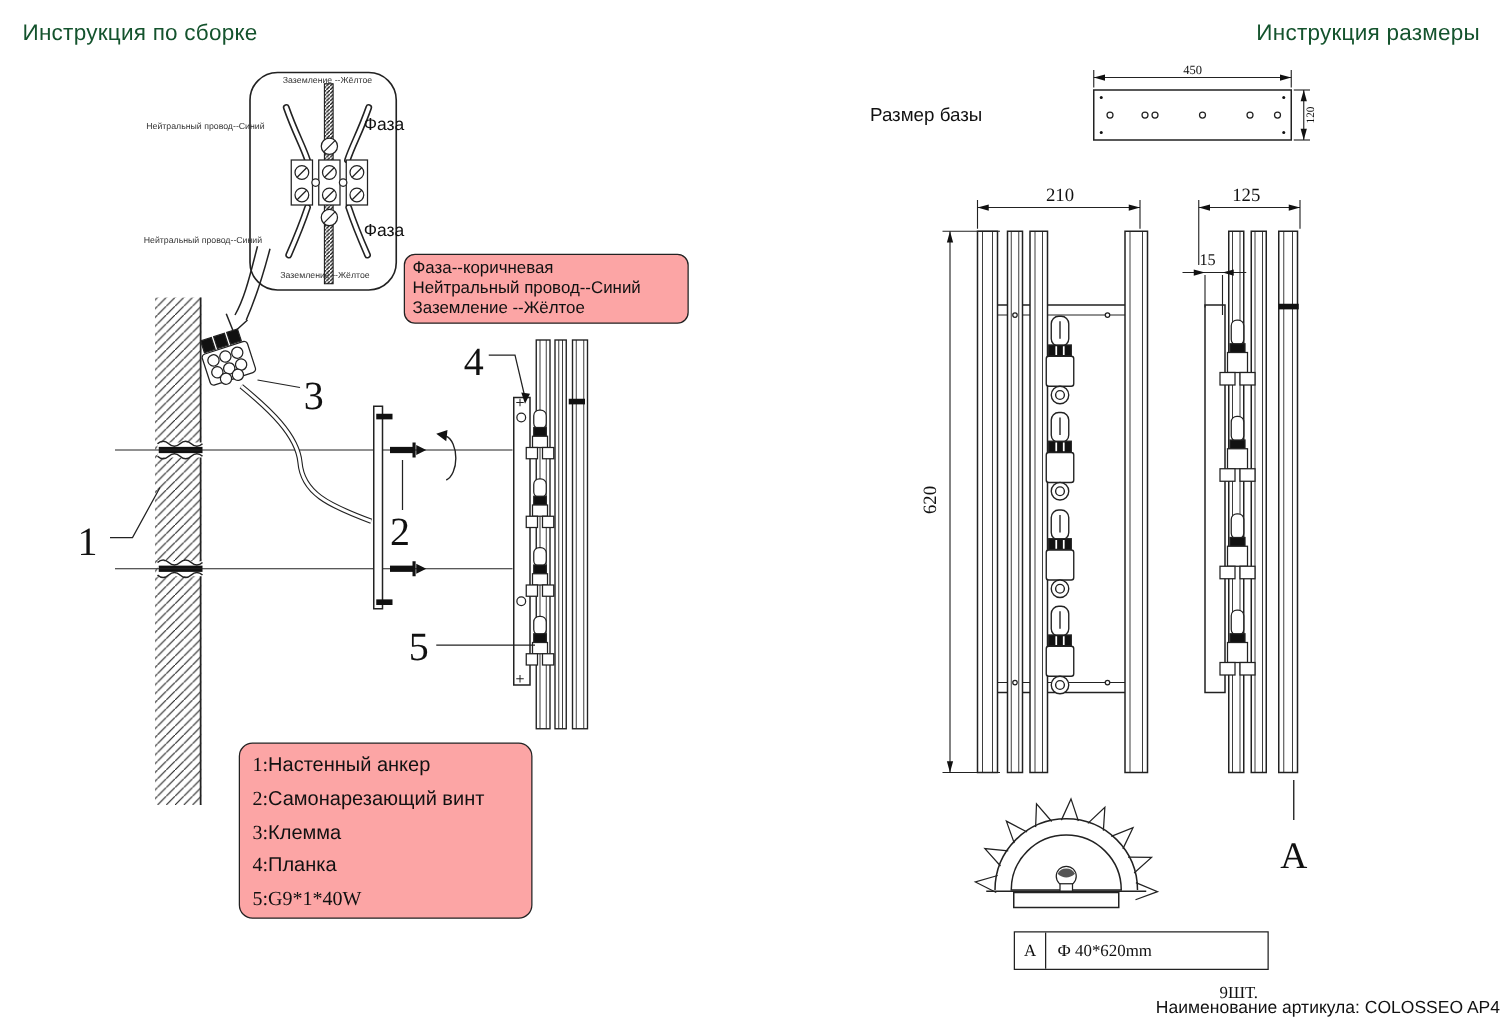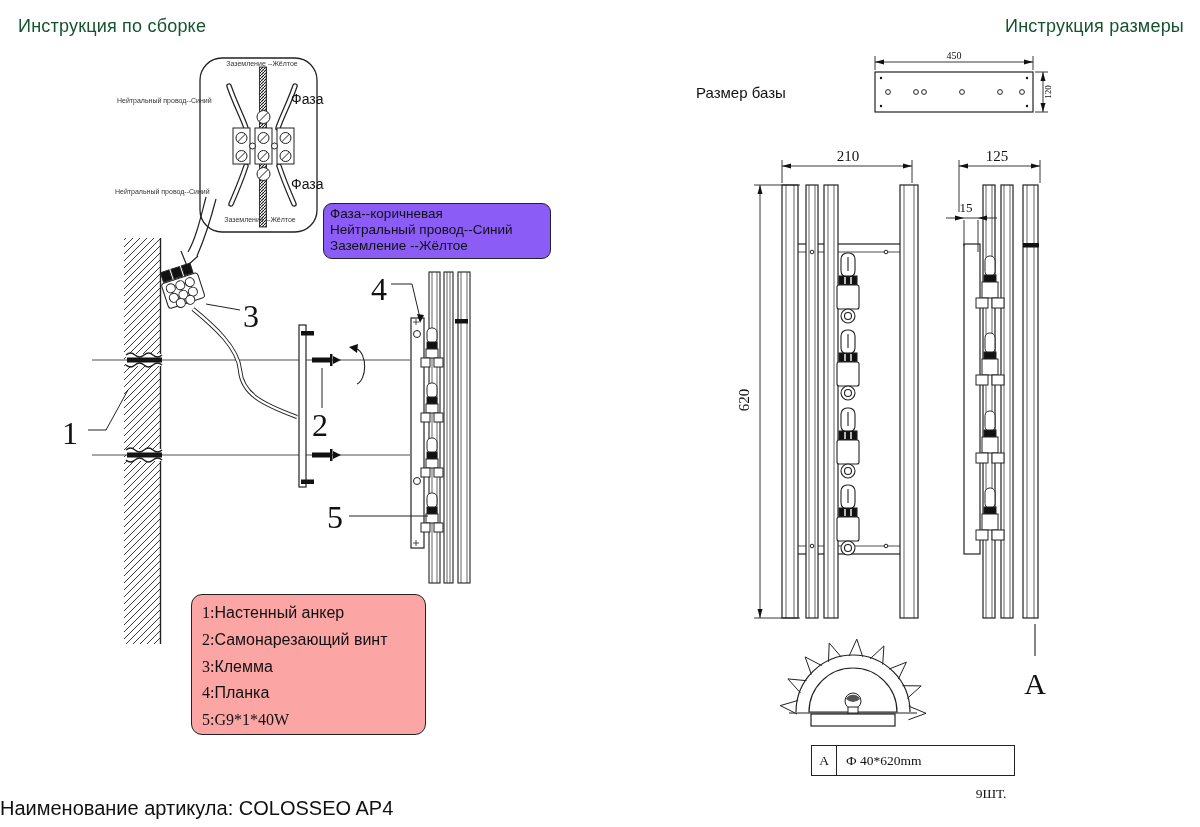--- a/index.html
+++ b/index.html
@@ -4,33 +4,33 @@
 <style>
   html,body{margin:0;padding:0;background:#fff;}
   .canvas{position:relative;width:1200px;height:827px;background:#fff;overflow:hidden;
           font-family:"Liberation Sans",sans-serif;color:#111;}
   .abs{position:absolute;}
   .title{font-size:18px;letter-spacing:.2px;color:#14532d;}
   .title-left{left:18px;top:16px;}
   .title-right{right:16px;top:16px;}
   .base-label{left:696px;top:84px;font-size:15px;}
   .callout{left:323px;top:203px;width:214px;border:1.3px solid #222;border-radius:9px;
-           padding:2px 6px 3px 6px;font-size:13.5px;line-height:16.2px;background:#8b5cf6;}
+           padding:2px 6px 3px 6px;font-size:13.5px;line-height:16.2px;background:#fca5a5;}
   .legend{left:191px;top:594px;width:235px;height:141px;border:1.3px solid #222;border-radius:11px;
           background:#fca5a5;padding:5px 0 0 10px;box-sizing:border-box;}
   .legend-row{font-size:16px;line-height:26.8px;white-space:nowrap;}
   .legend-num{font-family:"Liberation Serif",serif;}
   .ser{font-family:"Liberation Serif",serif;}
   .spec-table{left:811px;top:745px;width:204px;height:31px;border:1.4px solid #222;display:flex;
               align-items:stretch;font-family:"Liberation Serif",serif;font-size:13.5px;background:#fff;
               box-sizing:border-box;}
   .spec-code{width:24px;border-right:1.2px solid #222;display:flex;align-items:center;justify-content:center;}
   .spec-size{flex:1;display:flex;align-items:center;padding-left:9px;}
   .spec-qty{width:46px;border-left:1.2px solid #222;display:flex;align-items:center;justify-content:center;margin-top:48px;}
-  .footer{left:0;right:0;top:797px;text-align:left;font-size:20px;}
+  .footer{left:0;right:0;top:797px;text-align:right;font-size:14px;}
   svg text{fill:#111;}
   .tnum{font-family:"Liberation Serif",serif;font-size:32px;}
   .tdim{font-family:"Liberation Serif",serif;}
   .tsmall{font-family:"Liberation Sans",sans-serif;font-size:7px;fill:#333;}
   .tphase{font-family:"Liberation Sans",sans-serif;font-size:14px;}
 </style>
 </head>
 <body>
 
 <div class="canvas">

